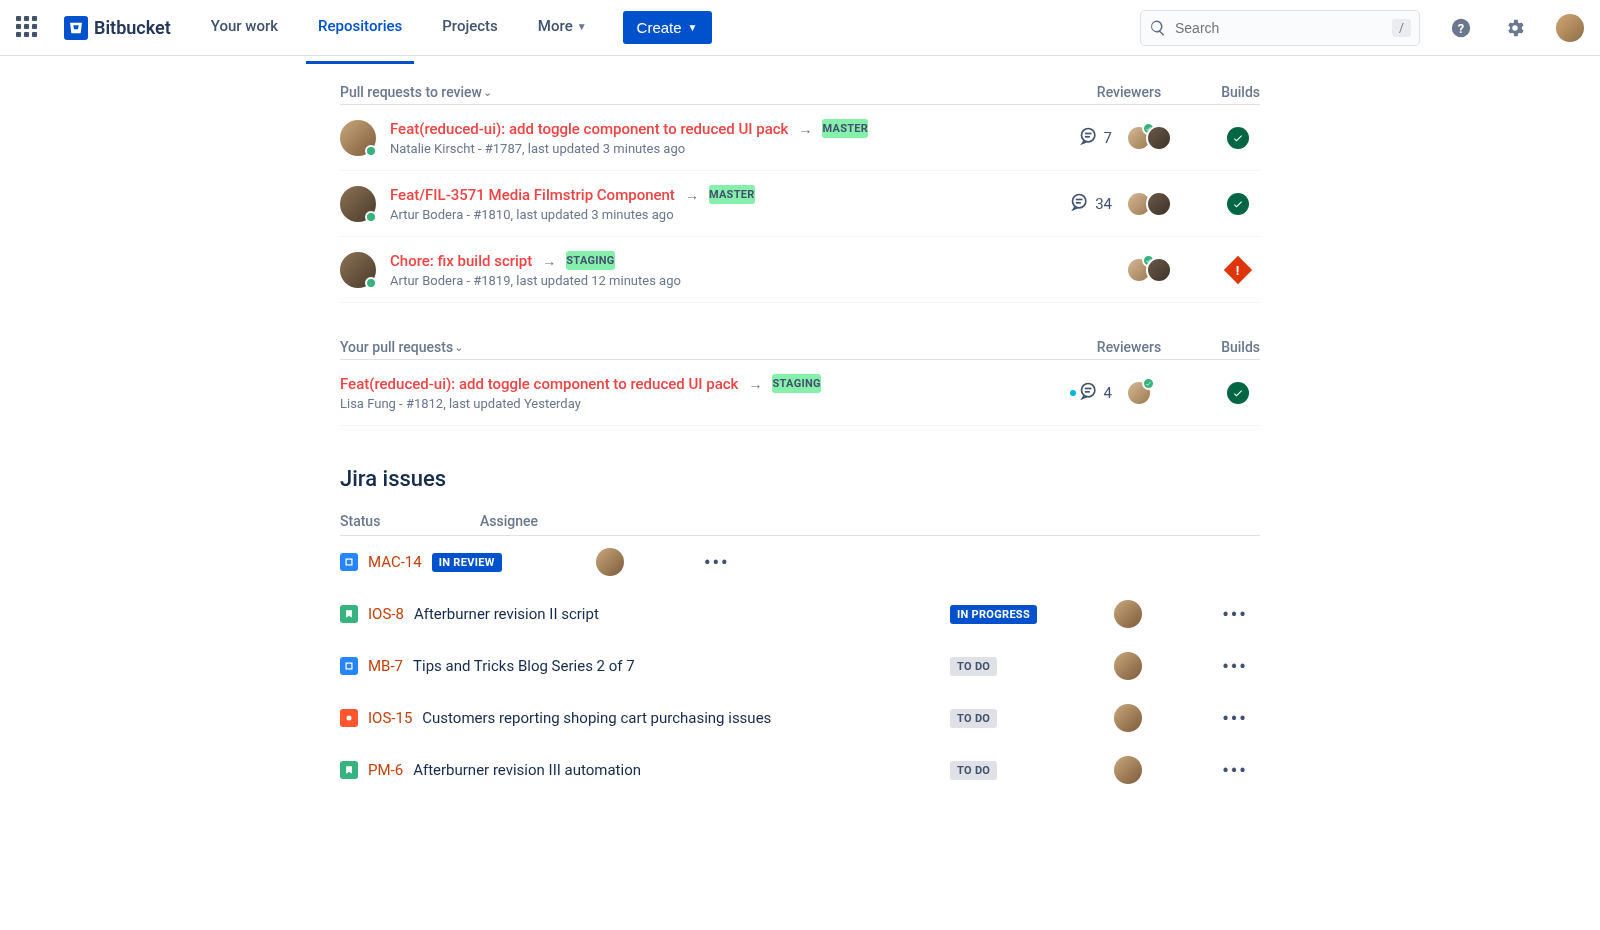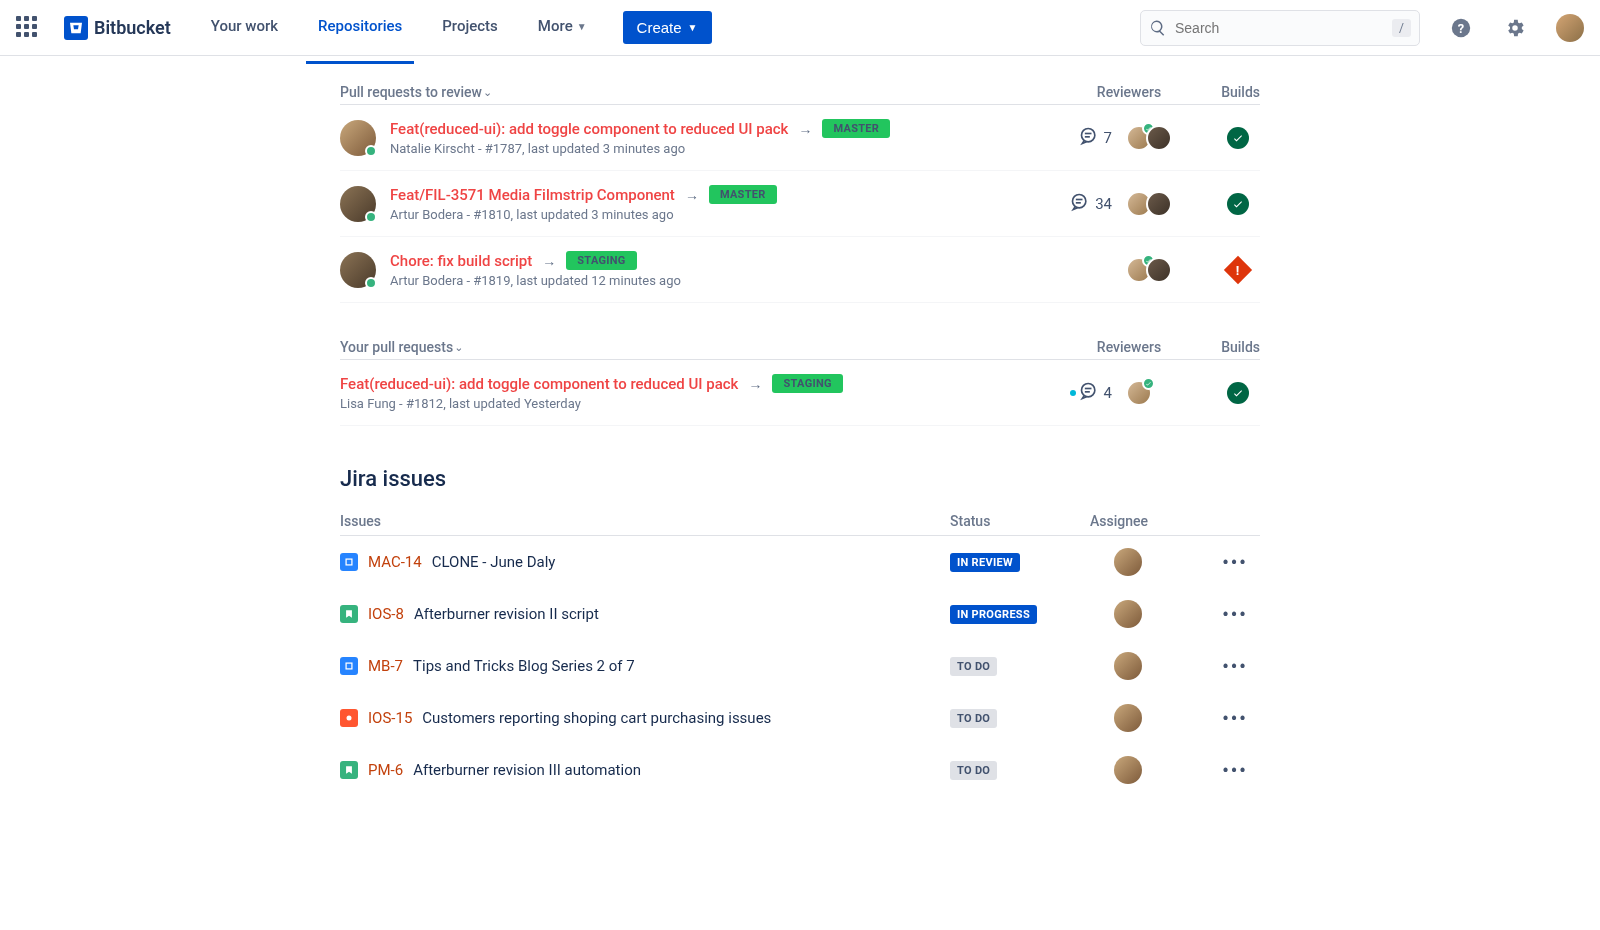--- a/index.html
+++ b/index.html
@@ -29,21 +29,21 @@
 .section-hdr .cols{display:flex; gap:60px;}
 .pr-row { display:flex; align-items:center; padding:14px 0; border-bottom:1px solid #F4F5F7; gap:14px;}
 .pr-avatar-wrap { position:relative; width:36px; height:36px; flex-shrink:0;}
 .pr-avatar { width:36px; height:36px; border-radius:50%; background:linear-gradient(135deg,#c9a87c 0%, #7d5a3a 100%); }
 .pr-avatar.alt{background:linear-gradient(135deg,#8b7355 0%, #4a3a2a 100%);}
 .status-dot { position:absolute; bottom:-1px; right:-1px; width:12px; height:12px; border-radius:50%; background:#36B37E; border:2px solid #fff;}
 .pr-main { flex:1; min-width:0;}
 .pr-title-row { display:flex; align-items:center; gap:10px; }
 .pr-title { font-size:15px; color:#ef4444; font-weight:500;}
 .arrow-icon { color:#5E6C84; }
-.branch-badge { background:#22c55e; color:#42526E; font-size:11px; font-weight:700; padding:3px 11px; border-radius:3px; letter-spacing:.3px;}
+.branch-badge { background:#86efac; color:#42526E; font-size:11px; font-weight:700; padding:3px 0; border-radius:3px; letter-spacing:.3px;}
 .pr-meta { font-size:13px; color:#6B778C; margin-top:3px;}
 .pr-comments { display:flex; align-items:center; gap:5px; color:#42526E; font-size:15px; width:60px; justify-content:flex-end;}
 .pr-comments .new-dot{width:6px;height:6px;border-radius:50%;background:#00B8D9;margin-right:-2px;}
 .pr-reviewers { display:flex; width:76px; justify-content:flex-start;}
 .rev-avatar-wrap{position:relative;width:26px;height:26px;margin-left:-6px;}
 .rev-avatar-wrap:first-child{margin-left:0;}
 .rev-avatar { width:26px; height:26px; border-radius:50%; background:linear-gradient(135deg,#d4b896 0%, #9c7a4f 100%); border:2px solid #fff;}
 .rev-avatar.alt{background:linear-gradient(135deg,#6b5a4a 0%, #3d3228 100%);}
 .rev-check{position:absolute;top:-3px;right:-3px;width:13px;height:13px;border-radius:50%;background:#36B37E;border:2px solid #fff;display:flex;align-items:center;justify-content:center;}
 .rev-check svg{width:7px;height:7px;fill:#fff;}
@@ -301,34 +301,32 @@
             <svg viewBox="0 0 24 24">
               <path d="M9 16.2l-3.5-3.5L4 14.2 9 19l11-11-1.4-1.4z"></path>
             </svg>
           </div>
         </div>
       </div>
     </div>
 
   <h2 class="jira-heading">Jira issues</h2>
   <div class="jira-hdr">
-    <div class="jira-col-issues">Issues</div>
     <div class="jira-col-status">Status</div>
     <div class="jira-col-assignee">Assignee</div>
     <div class="jira-col-actions"></div>
   </div>
   <div id="jira-list">
       <div class="jira-row">
         <div class="jira-icon task">
           <svg viewBox="0 0 24 24">
             <rect x="5" y="5" width="14" height="14" fill="none" stroke="#fff" stroke-width="3"></rect>
           </svg>
         </div>
         <span class="jira-key">MAC-14</span>
-        <span class="jira-title">CLONE - June Daly</span>
         <div class="jira-status"><span class="status-badge review">IN REVIEW</span></div>
         <div class="jira-assignee">
           <div class="av"></div>
         </div>
         <div class="jira-actions">•••</div>
       </div>
       <div class="jira-row">
         <div class="jira-icon story">
           <svg viewBox="0 0 24 24">
             <path d="M5 3h14v18l-7-5-7 5z"></path>

